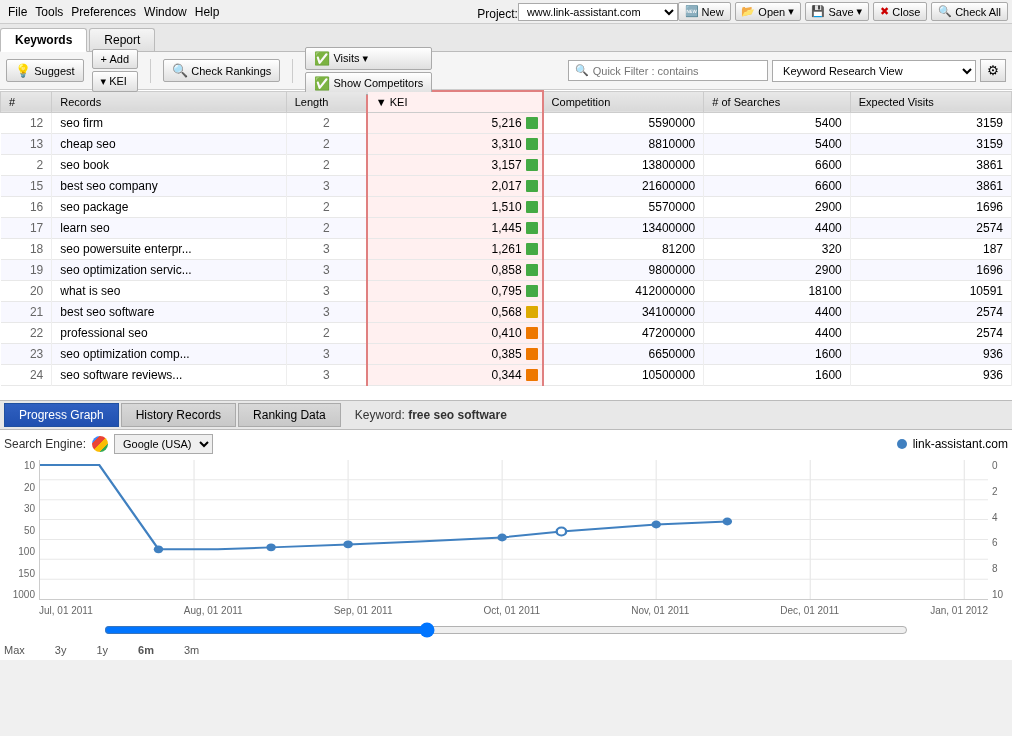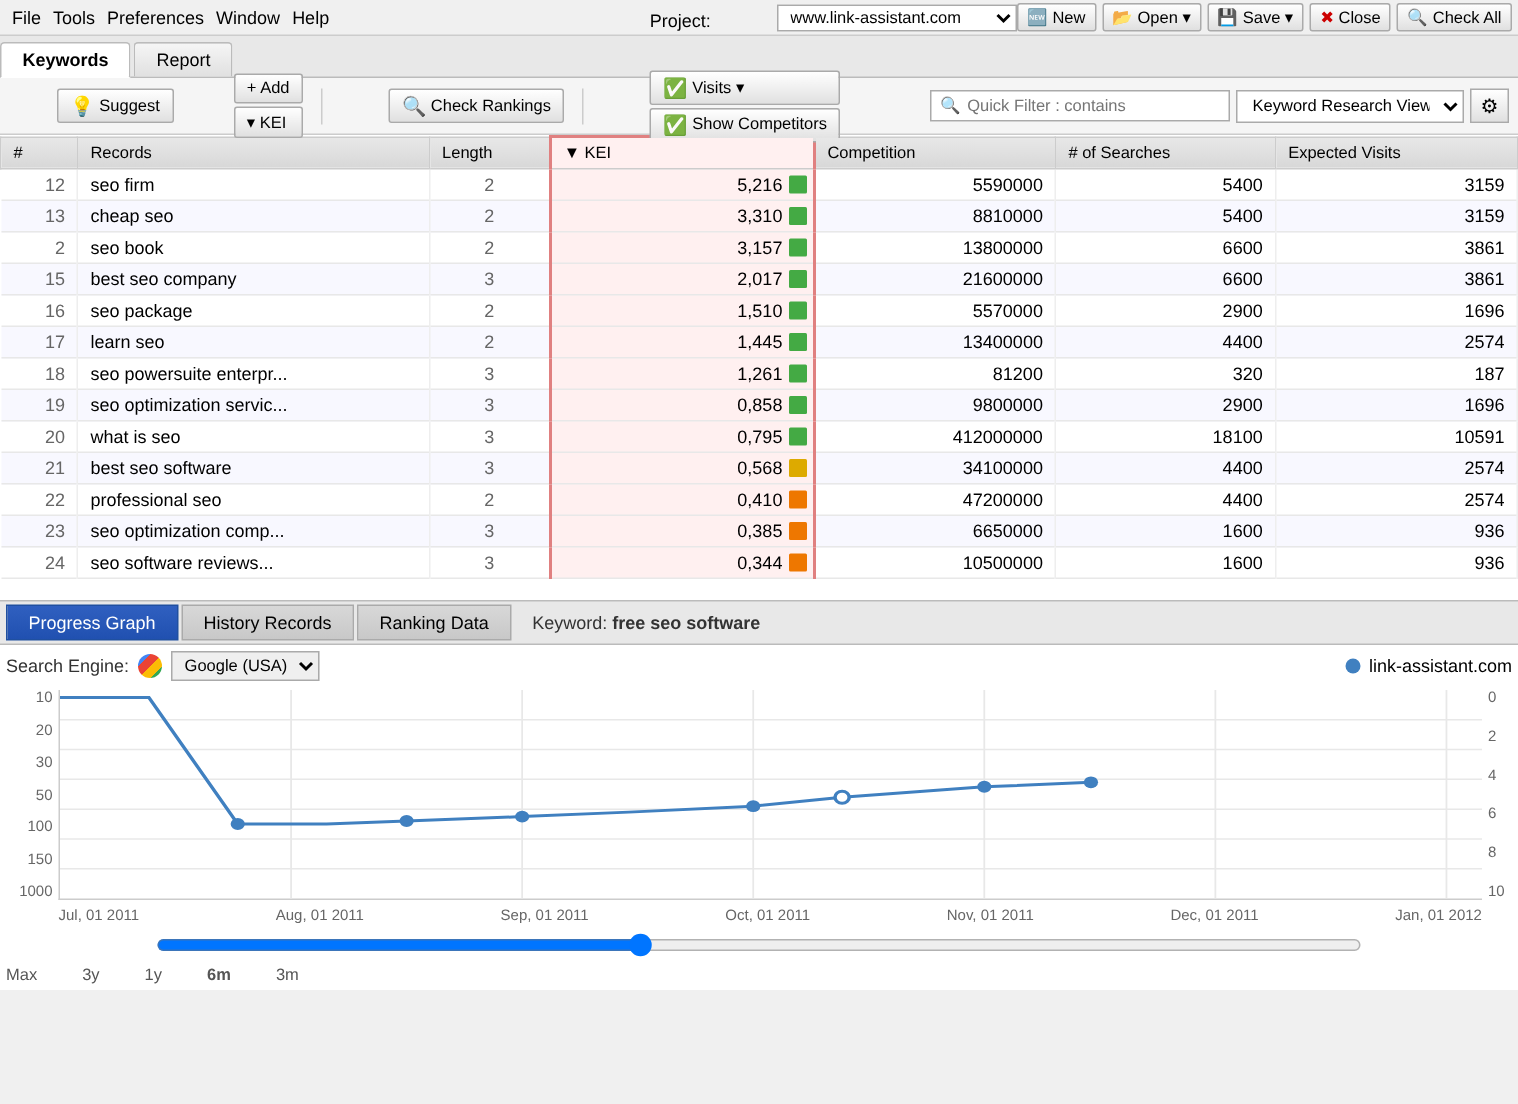--- a/index.html
+++ b/index.html
@@ -3,45 +3,45 @@
   <meta charset="utf-8">
   <style>
     * { margin: 0; padding: 0; box-sizing: border-box; }
     body { font-family: Arial, sans-serif; font-size: 12px; background: #f0f0f0; width: 1012px; height: 736px; overflow: hidden; }
 
     
     .menu-bar { background: #f0f0f0; border-bottom: 1px solid #ccc; padding: 2px 4px; display: flex; align-items: flex-end; height: 24px; }
     .menu-item { font-size: 12px; cursor: pointer; padding: 2px 4px; }
     .menu-separator { flex: 1; }
     .project-label { font-size: 12px; margin-left: 0; }
-    .project-select { font-size: 11px; padding: 1px 4px; border: 1px solid #aaa; background: white; width: 160px; margin-left: 44px; }
+    .project-select { font-size: 11px; padding: 1px 4px; border: 1px solid #aaa; background: white; width: 160px; }
 
     
     .toolbar-top { display: flex; align-items: center; gap: 4px; }
     .toolbar-btn { font-size: 11px; padding: 2px 6px; border: 1px solid #aaa; background: linear-gradient(to bottom, #ffffff, #e0e0e0); cursor: pointer; border-radius: 2px; display: flex; align-items: center; gap: 3px; }
     .toolbar-btn .icon-new { color: #2060a0; font-weight: bold; }
     .toolbar-btn .icon-open { color: #e0a020; }
     .toolbar-btn .icon-save { color: #2060a0; }
     .toolbar-btn .icon-close { color: #cc0000; }
     .toolbar-btn .icon-checkall { color: #2060a0; }
 
     
     .tabs-row { background: #e8e8e8; border-bottom: 1px solid #bbb; display: flex; align-items: flex-end; height: 28px; }
     .tab { padding: 4px 14px; border: 1px solid #bbb; border-bottom: none; background: linear-gradient(to bottom, #f5f5f5, #e0e0e0); cursor: pointer; font-size: 12px; margin-right: 2px; border-radius: 3px 3px 0 0; }
     .tab.active { background: white; border-bottom: 1px solid white; z-index: 1; margin-bottom: -1px; font-weight: bold; }
 
     
     .action-bar { background: #f5f5f5; border-bottom: 1px solid #ccc; padding: 4px 6px; display: flex; align-items: center; gap: 8px; height: 38px; }
-    .action-btn { font-size: 11px; padding: 3px 8px; border: 1px solid #aaa; background: linear-gradient(to bottom, #ffffff, #e0e0e0); cursor: pointer; border-radius: 2px; display: flex; align-items: center; gap: 3px; margin-left: 32px; }
+    .action-btn { font-size: 11px; padding: 3px 8px; border: 1px solid #aaa; background: linear-gradient(to bottom, #ffffff, #e0e0e0); cursor: pointer; border-radius: 2px; display: flex; align-items: center; gap: 3px; }
     .action-btn .icon { font-size: 13px; }
     .action-sep { width: 1px; height: 24px; background: #ccc; margin: 0 4px; }
     .filter-area { display: flex; align-items: center; gap: 4px; margin-left: auto; }
     .filter-box { border: 1px solid #aaa; background: white; padding: 3px 6px; font-size: 11px; width: 200px; display: flex; align-items: center; gap: 4px; }
     .filter-input { border: none; outline: none; font-size: 11px; width: 160px; background: transparent; }
-    .view-select { font-size: 11px; padding: 3px 6px; border: 1px solid #aaa; background: white; width: 152px; }
+    .view-select { font-size: 11px; padding: 3px 6px; border: 1px solid #aaa; background: white; width: 204px; }
     .settings-btn { padding: 3px 6px; border: 1px solid #aaa; background: linear-gradient(to bottom, #ffffff, #e0e0e0); cursor: pointer; }
 
     
     .table-container { background: white; overflow-y: auto; height: 310px; }
     table { width: 100%; border-collapse: collapse; font-size: 12px; }
     thead th { background: linear-gradient(to bottom, #e8e8e8, #d8d8d8); border: 1px solid #ccc; padding: 4px 8px; text-align: left; position: sticky; top: 0; font-weight: normal; font-size: 11px; }
     tbody tr { border-bottom: 1px solid #e8e8e8; }
     tbody tr:nth-child(even) { background: #f8f8ff; }
     td { padding: 3px 8px; border-right: 1px solid #eee; }
     td.keyword-num { color: #666; text-align: right; width: 30px; }

